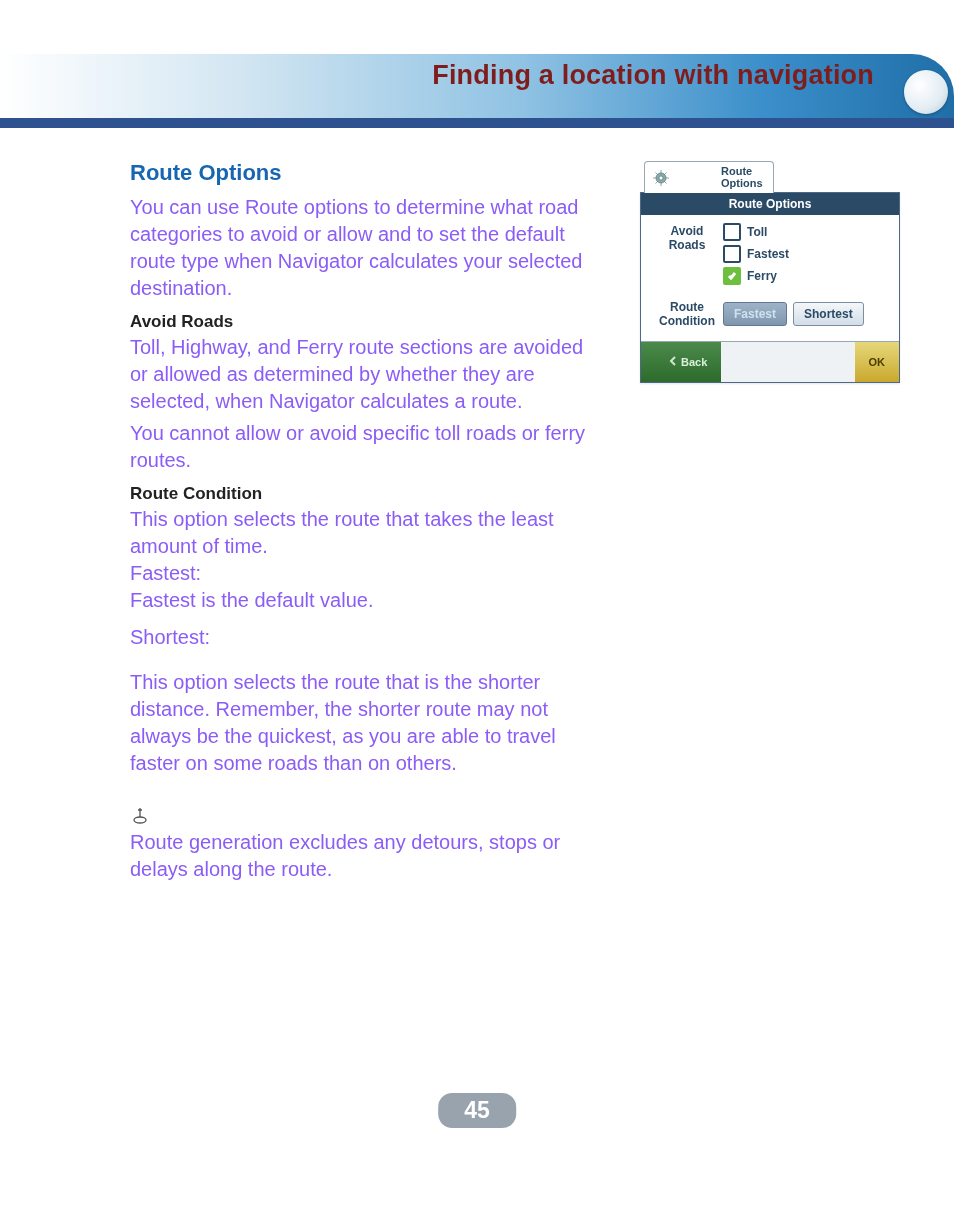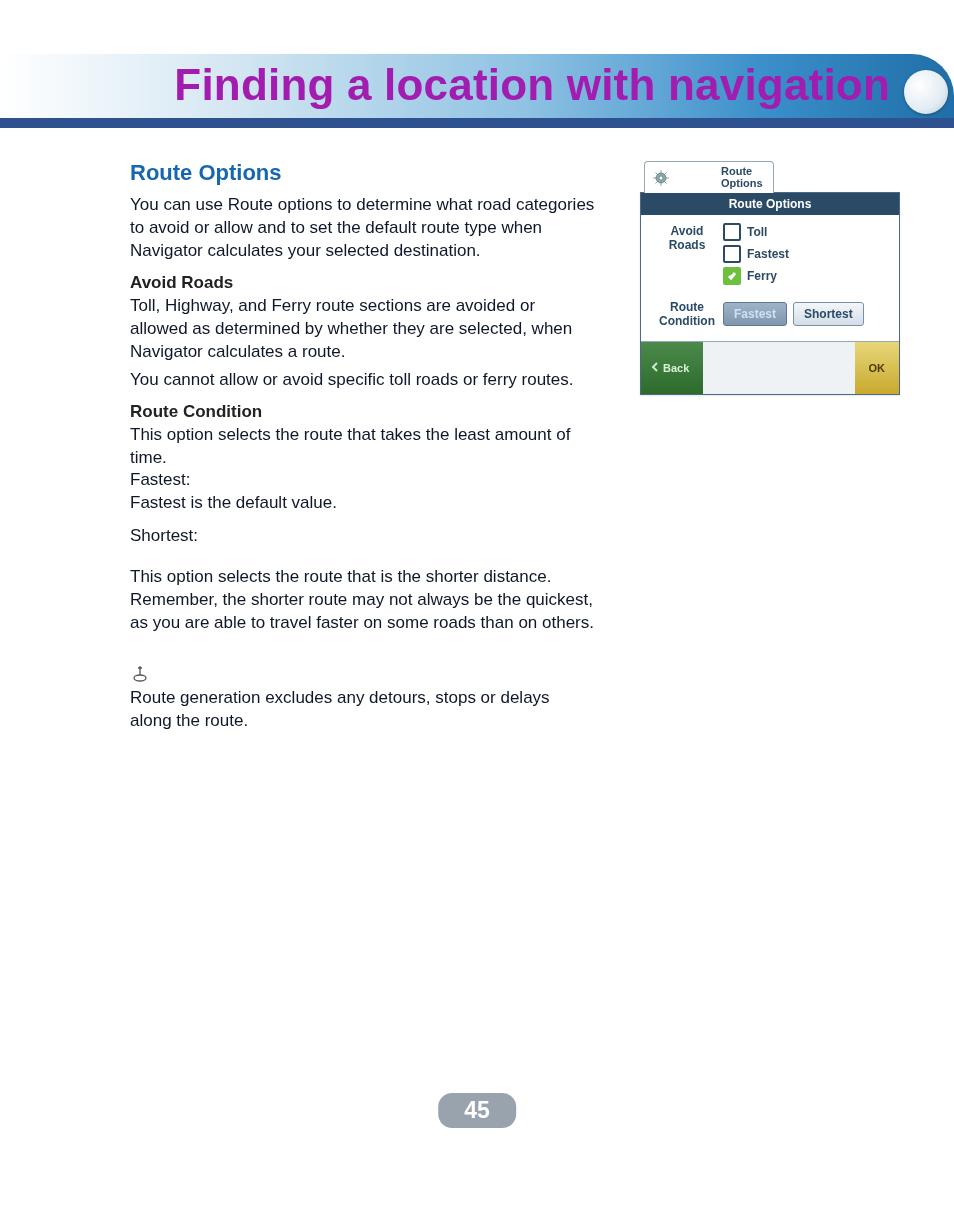--- a/index.html
+++ b/index.html
@@ -24,24 +24,24 @@
   .banner-corner{
     position:absolute;
     right:6px;top:70px;
     width:44px;height:44px;
     border-radius:50%;
     background:radial-gradient(circle at 35% 35%,#ffffff 0%,#e2ecf3 60%,#b7c6d2 100%);
     box-shadow:0 1px 3px rgba(0,0,0,.3);
   }
   .banner-title{
     position:absolute;
-    right:64px;top:60px;
-    font-size:44px;
-    font-weight:bold;
-    color:#a21caf;
+    right:80px;top:60px;
+    font-size:27px;
+    font-weight:bold;
+    color:#7f1d1d;
     letter-spacing:.2px;
   }
   .banner-bar{
     position:absolute;
     left:0;right:0;top:118px;height:10px;
     background:#2e528f;
   }
   
   .content{
     position:absolute;
@@ -57,23 +57,23 @@
     width:260px;
     margin-right:30px;
   }
   h2.sect{
     margin:0 0 8px 0;
     font-size:22px;
     color:#1766b1;
     font-weight:bold;
   }
   .para{
-    font-size:17px;
+    font-size:20px;
     line-height:1.35;
-    color:#0f172a;
+    color:#8b5cf6;
     margin-bottom:10px;
   }
   .sub{
     font-size:17px;
     font-weight:bold;
     margin-top:4px;
     margin-bottom:2px;
   }
   .note-icon{
     display:inline-block;
@@ -172,36 +172,36 @@
   .seg.sel{
     background:linear-gradient(#9eb3c7,#7f97ae);
     color:#cfe0f0;
     border-color:#5e7893;
   }
   .shot-footer{
     display:flex;justify-content:space-between;
     border-top:1px solid #97a7b6;
   }
   .fbtn{
-    padding:4px 10px;
+    padding:4px 28px;
     font-size:11px;
     font-weight:bold;
     display:flex;align-items:center;
     gap:4px;
   }
   .fbtn.back{
     background:linear-gradient(#4c8a4c,#2c6b2c);
     color:#d9f0d9;
     flex:0 0 auto;
     padding-right:14px;
   }
   .fbtn.ok{
     background:linear-gradient(#e7d77a,#c9a92e);
     color:#4a3c00;
-    padding:20px 14px;
+    padding:14px 14px;
   }
   .fspacer{flex:1;background:#eef2f5}
   
   .pagenum{
     position:absolute;
     left:50%;bottom:80px;
     transform:translateX(-50%);
     background:#98a3ad;
     color:#fff;
     font-weight:bold;

